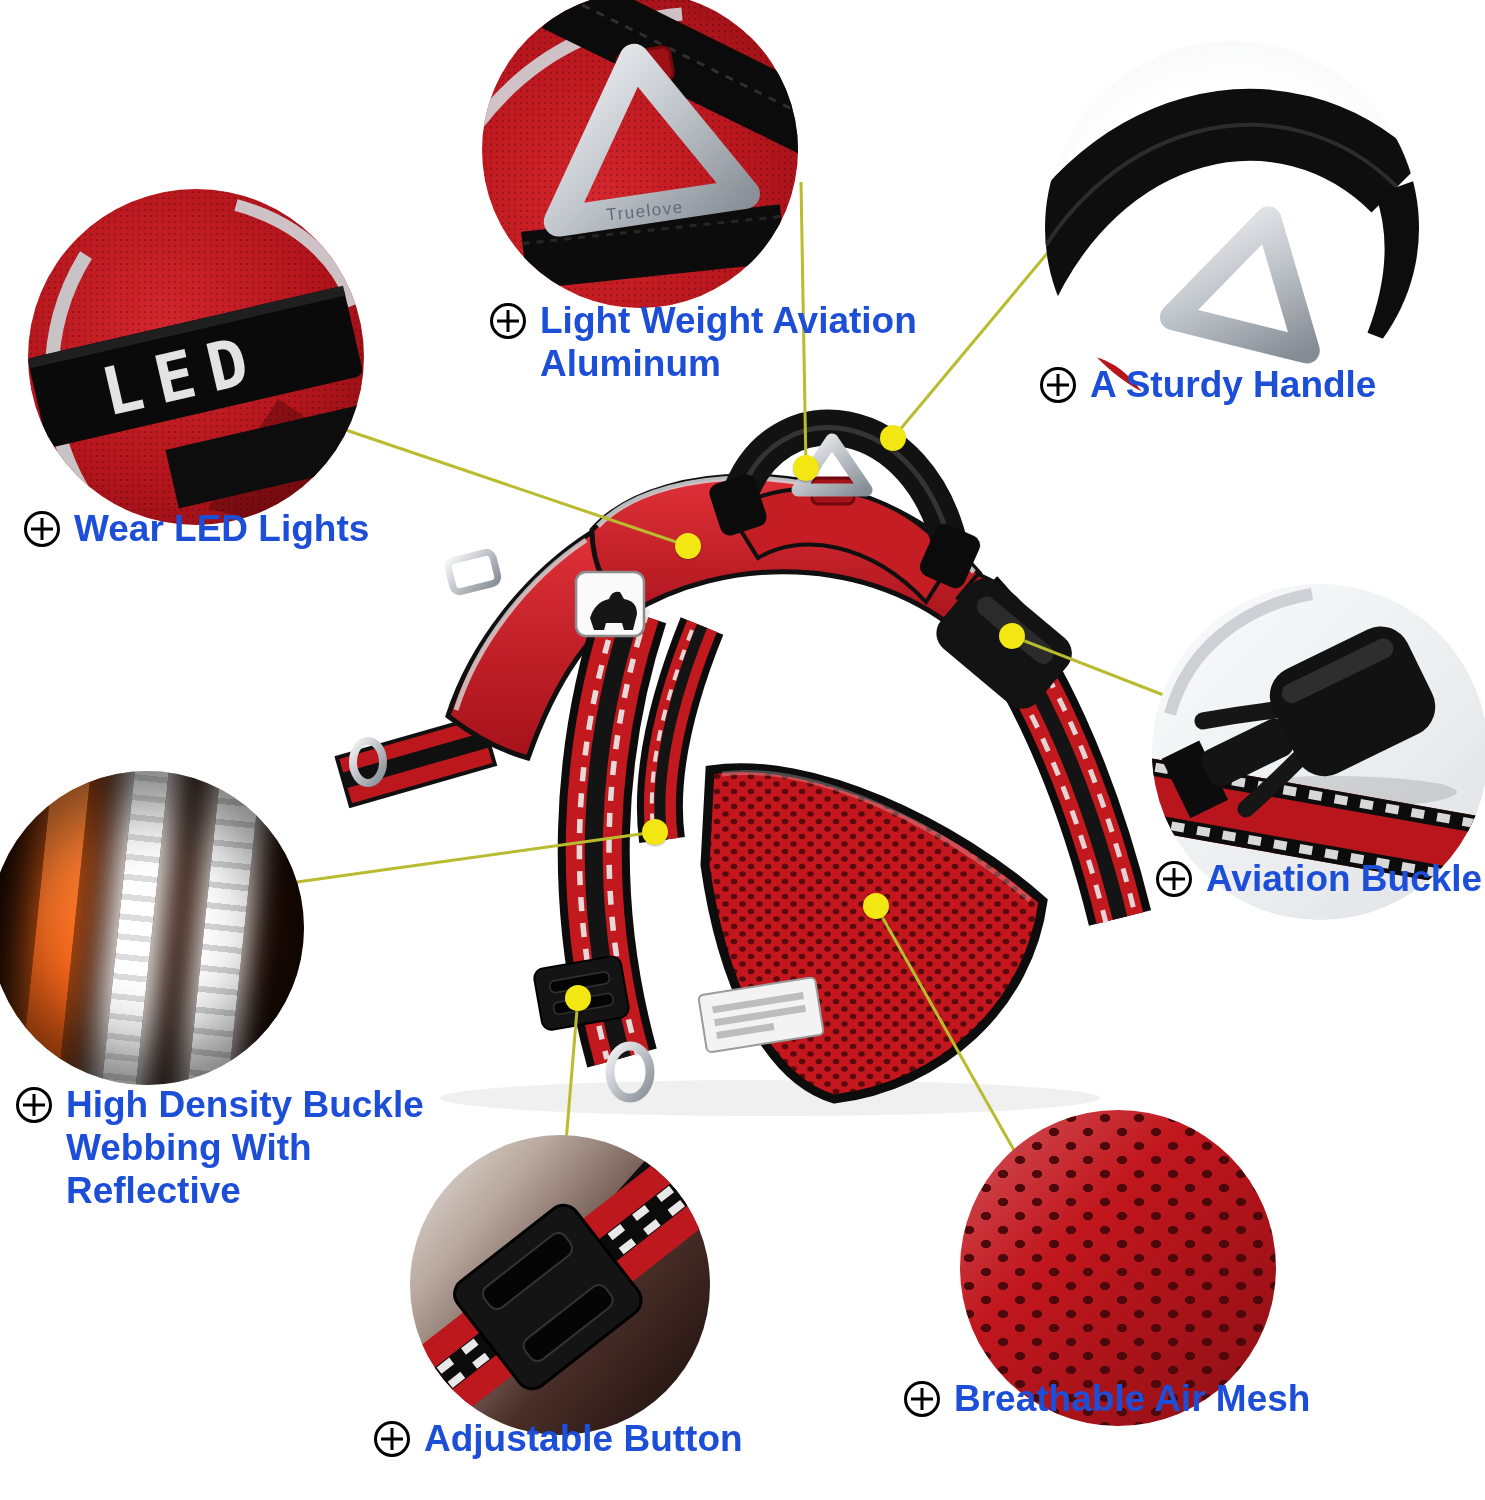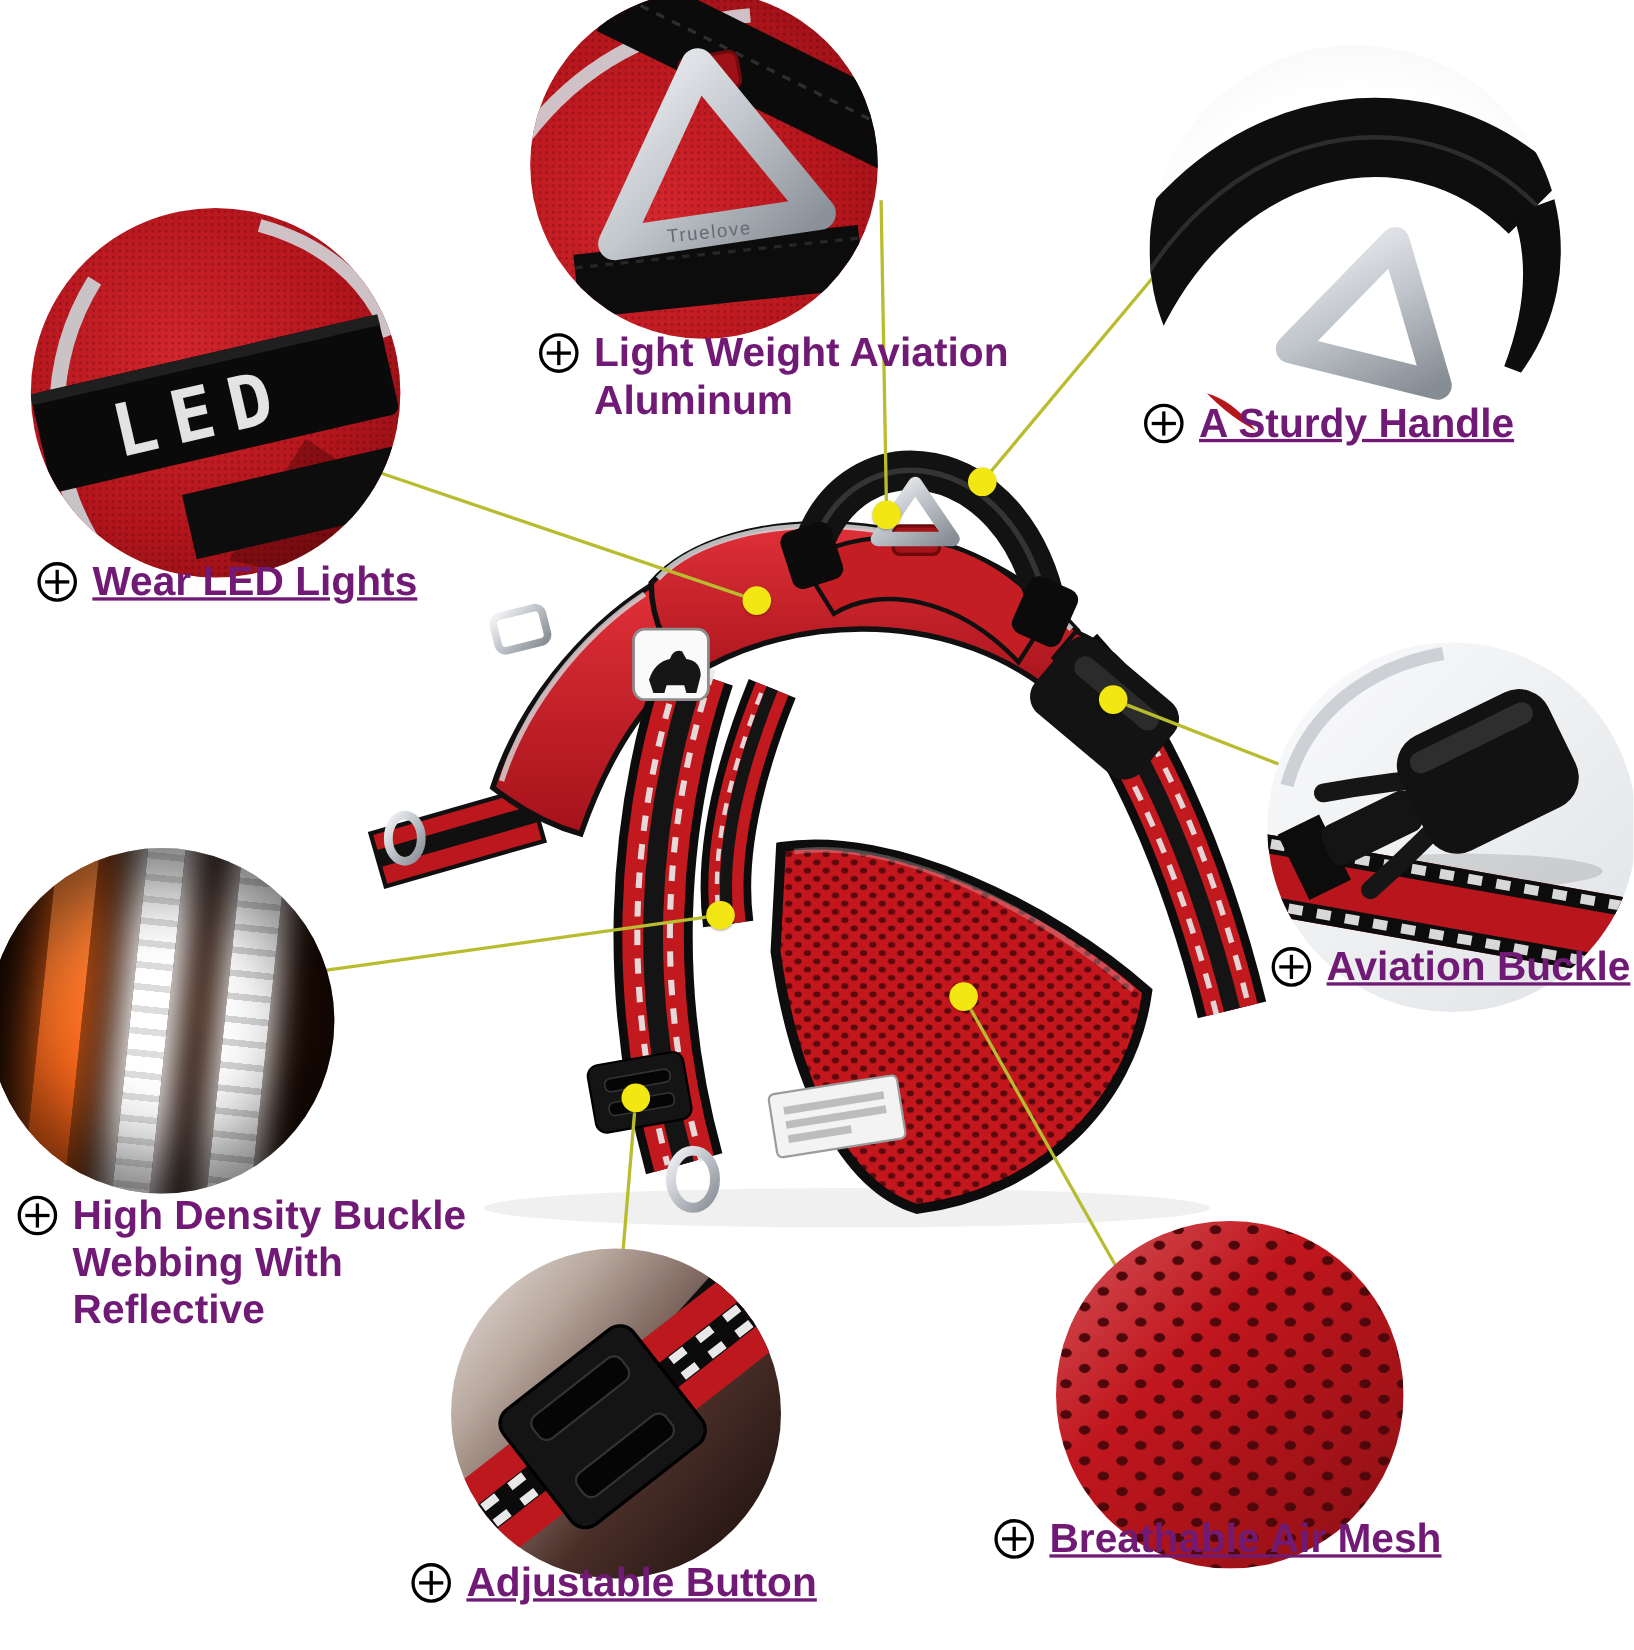--- a/index.html
+++ b/index.html
@@ -6,24 +6,24 @@
   .stage{position:relative;width:1485px;height:1500px;background:#ffffff;overflow:hidden;
          font-family:"Liberation Sans", sans-serif;}
 
   
   .harness-wrap{position:absolute;left:330px;top:360px;width:840px;height:760px;z-index:10;}
   svg.connectors{position:absolute;left:0;top:0;width:1485px;height:1500px;z-index:20;pointer-events:none;}
   .circle{position:absolute;border-radius:50%;overflow:hidden;z-index:30;}
   .circle > svg{position:absolute;inset:0;width:100%;height:100%;}
   .dot{position:absolute;width:26px;height:26px;border-radius:50%;background:#f2e713;
        box-shadow:0 1px 2px rgba(0,0,0,.3);z-index:40;}
-  .label{position:absolute;z-index:50;display:flex;align-items:flex-start;gap:14px;color:#701a75;
+  .label{position:absolute;z-index:50;display:flex;align-items:flex-start;gap:14px;color:#1d4ed8;
          font-weight:700;font-size:37px;line-height:1.16;}
   .label .txt{display:block;}
-  .nowrap{white-space:nowrap;text-decoration:underline;}
+  .nowrap{white-space:nowrap;}
 
   
   .plus{box-sizing:border-box;flex:none;width:36px;height:36px;margin-top:3px;border:3px solid #000;
         border-radius:50%;position:relative;}
   .plus::before{content:"";position:absolute;top:4px;bottom:4px;left:50%;width:3px;
         transform:translateX(-50%);background:#000;}
   .plus::after{content:"";position:absolute;left:4px;right:4px;top:50%;height:3px;
         transform:translateY(-50%);background:#000;}
 
   
@@ -305,21 +305,21 @@
   <div class="label" style="left:490px;top:300px">
     <span class="plus"></span>
     <span class="txt" style="max-width:460px">Light Weight Aviation Aluminum</span>
   </div>
 
   <div class="label" style="left:1040px;top:364px">
     <span class="plus"></span>
     <span class="txt nowrap">A Sturdy Handle</span>
   </div>
 
-  <div class="label" style="left:34px;top:508px">
+  <div class="label" style="left:24px;top:508px">
     <span class="plus"></span>
     <span class="txt nowrap">Wear LED Lights</span>
   </div>
 
   <div class="label" style="left:1156px;top:858px">
     <span class="plus"></span>
     <span class="txt nowrap">Aviation Buckle</span>
   </div>
 
   <div class="label" style="left:16px;top:1084px">

